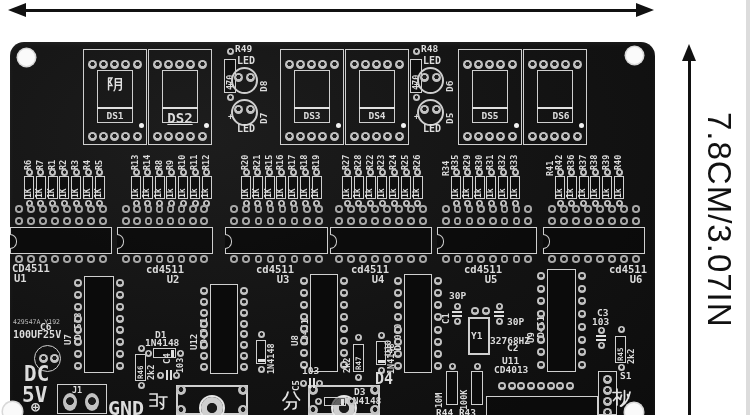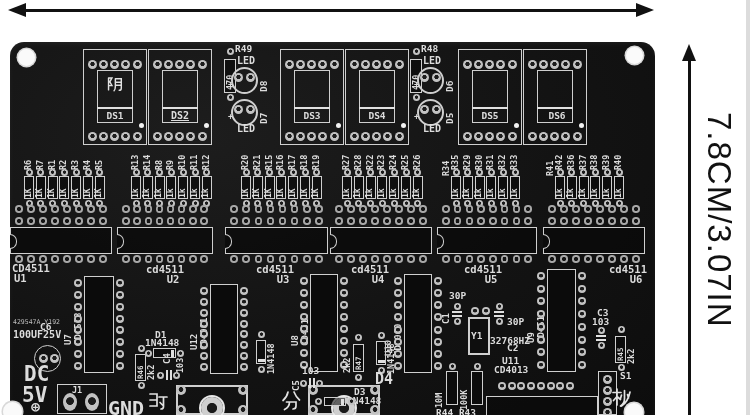--- a/index.html
+++ b/index.html
@@ -68,21 +68,21 @@
       <div class="pad" style="left: 153.8px; top: 17.5px; width: 9px; height: 9px;"></div>
       <div class="pad" style="left: 153.8px; top: 89.5px; width: 9px; height: 9px;"></div>
       <div class="pad" style="left: 165.1px; top: 17.5px; width: 9px; height: 9px;"></div>
       <div class="pad" style="left: 165.1px; top: 89.5px; width: 9px; height: 9px;"></div>
       <div class="pad" style="left: 176.4px; top: 17.5px; width: 9px; height: 9px;"></div>
       <div class="pad" style="left: 176.4px; top: 89.5px; width: 9px; height: 9px;"></div>
       <div class="pad" style="left: 187.7px; top: 17.5px; width: 9px; height: 9px;"></div>
       <div class="pad" style="left: 187.7px; top: 89.5px; width: 9px; height: 9px;"></div>
       <div class="sbox" style="left: 152px; top: 28px; width: 36px; height: 53px; border-width: 1.8px; background: transparent;"></div>
       <div style="position: absolute; left: 152px; top: 65px; width: 36px; height: 1.8px; background: rgb(224, 224, 224);"></div>
-      <div class="silk" style="left: 152px; top: 69px; font-size: 10px; width: 36px; text-align: center; text-decoration: underline;">DS2</div>
+      <div class="silk" style="left: 152px; top: 69px; font-size: 14px; width: 36px; text-align: center; text-decoration: underline;">DS2</div>
       <div class="via" style="left: 194px; top: 81px; width: 5px; height: 5px;"></div>
       <div class="sbox" style="left: 270px; top: 7px; width: 64px; height: 96px; border-width: 1.6px; background: transparent;"></div>
       <div class="pad" style="left: 274.5px; top: 17.5px; width: 9px; height: 9px;"></div>
       <div class="pad" style="left: 274.5px; top: 89.5px; width: 9px; height: 9px;"></div>
       <div class="pad" style="left: 285.8px; top: 17.5px; width: 9px; height: 9px;"></div>
       <div class="pad" style="left: 285.8px; top: 89.5px; width: 9px; height: 9px;"></div>
       <div class="pad" style="left: 297.1px; top: 17.5px; width: 9px; height: 9px;"></div>
       <div class="pad" style="left: 297.1px; top: 89.5px; width: 9px; height: 9px;"></div>
       <div class="pad" style="left: 308.4px; top: 17.5px; width: 9px; height: 9px;"></div>
       <div class="pad" style="left: 308.4px; top: 89.5px; width: 9px; height: 9px;"></div>
@@ -128,21 +128,21 @@
       <div class="pad" style="left: 528.8px; top: 17.5px; width: 9px; height: 9px;"></div>
       <div class="pad" style="left: 528.8px; top: 89.5px; width: 9px; height: 9px;"></div>
       <div class="pad" style="left: 540.1px; top: 17.5px; width: 9px; height: 9px;"></div>
       <div class="pad" style="left: 540.1px; top: 89.5px; width: 9px; height: 9px;"></div>
       <div class="pad" style="left: 551.4px; top: 17.5px; width: 9px; height: 9px;"></div>
       <div class="pad" style="left: 551.4px; top: 89.5px; width: 9px; height: 9px;"></div>
       <div class="pad" style="left: 562.7px; top: 17.5px; width: 9px; height: 9px;"></div>
       <div class="pad" style="left: 562.7px; top: 89.5px; width: 9px; height: 9px;"></div>
       <div class="sbox" style="left: 527px; top: 28px; width: 36px; height: 53px; border-width: 1.8px; background: transparent;"></div>
       <div style="position: absolute; left: 527px; top: 65px; width: 36px; height: 1.8px; background: rgb(224, 224, 224);"></div>
-      <div class="silk" style="left: 529px; top: 69px; font-size: 9.5px; width: 36px; text-align: center;">DS6</div>
+      <div class="silk" style="left: 509px; top: 69px; font-size: 9.5px; width: 36px; text-align: center; padding-left: 24px;">DS6</div>
       <div class="via" style="left: 569px; top: 81px; width: 5px; height: 5px;"></div>
       <div class="pad" style="left: 216.5px; top: 5.5px; width: 7px; height: 7px;"></div>
       <div class="silk" style="left: 225px; top: 2px; font-size: 9.5px;">R49</div>
       <div class="sbox" style="left: 214px; top: 17px; width: 12px; height: 34px; border-width: 1.6px;"></div>
       <div class="silk vt" style="left: 215.5px; top: 20px; height: 28px; width: 12.5px; font-size: 8.5px;">470</div>
       <div class="pad" style="left: 216.5px; top: 51.5px; width: 7px; height: 7px;"></div>
       <div class="silk" style="left: 227px; top: 14px; font-size: 10px;">LED</div>
       <div class="sbox" style="left: 221px; top: 25px; width: 27px; height: 27px; border-width: 2px; border-radius: 50%; background: transparent;"></div>
       <div class="pad" style="left: 223.5px; top: 30.5px; width: 9px; height: 9px;"></div>
       <div class="pad" style="left: 235.5px; top: 30.5px; width: 9px; height: 9px;"></div>

